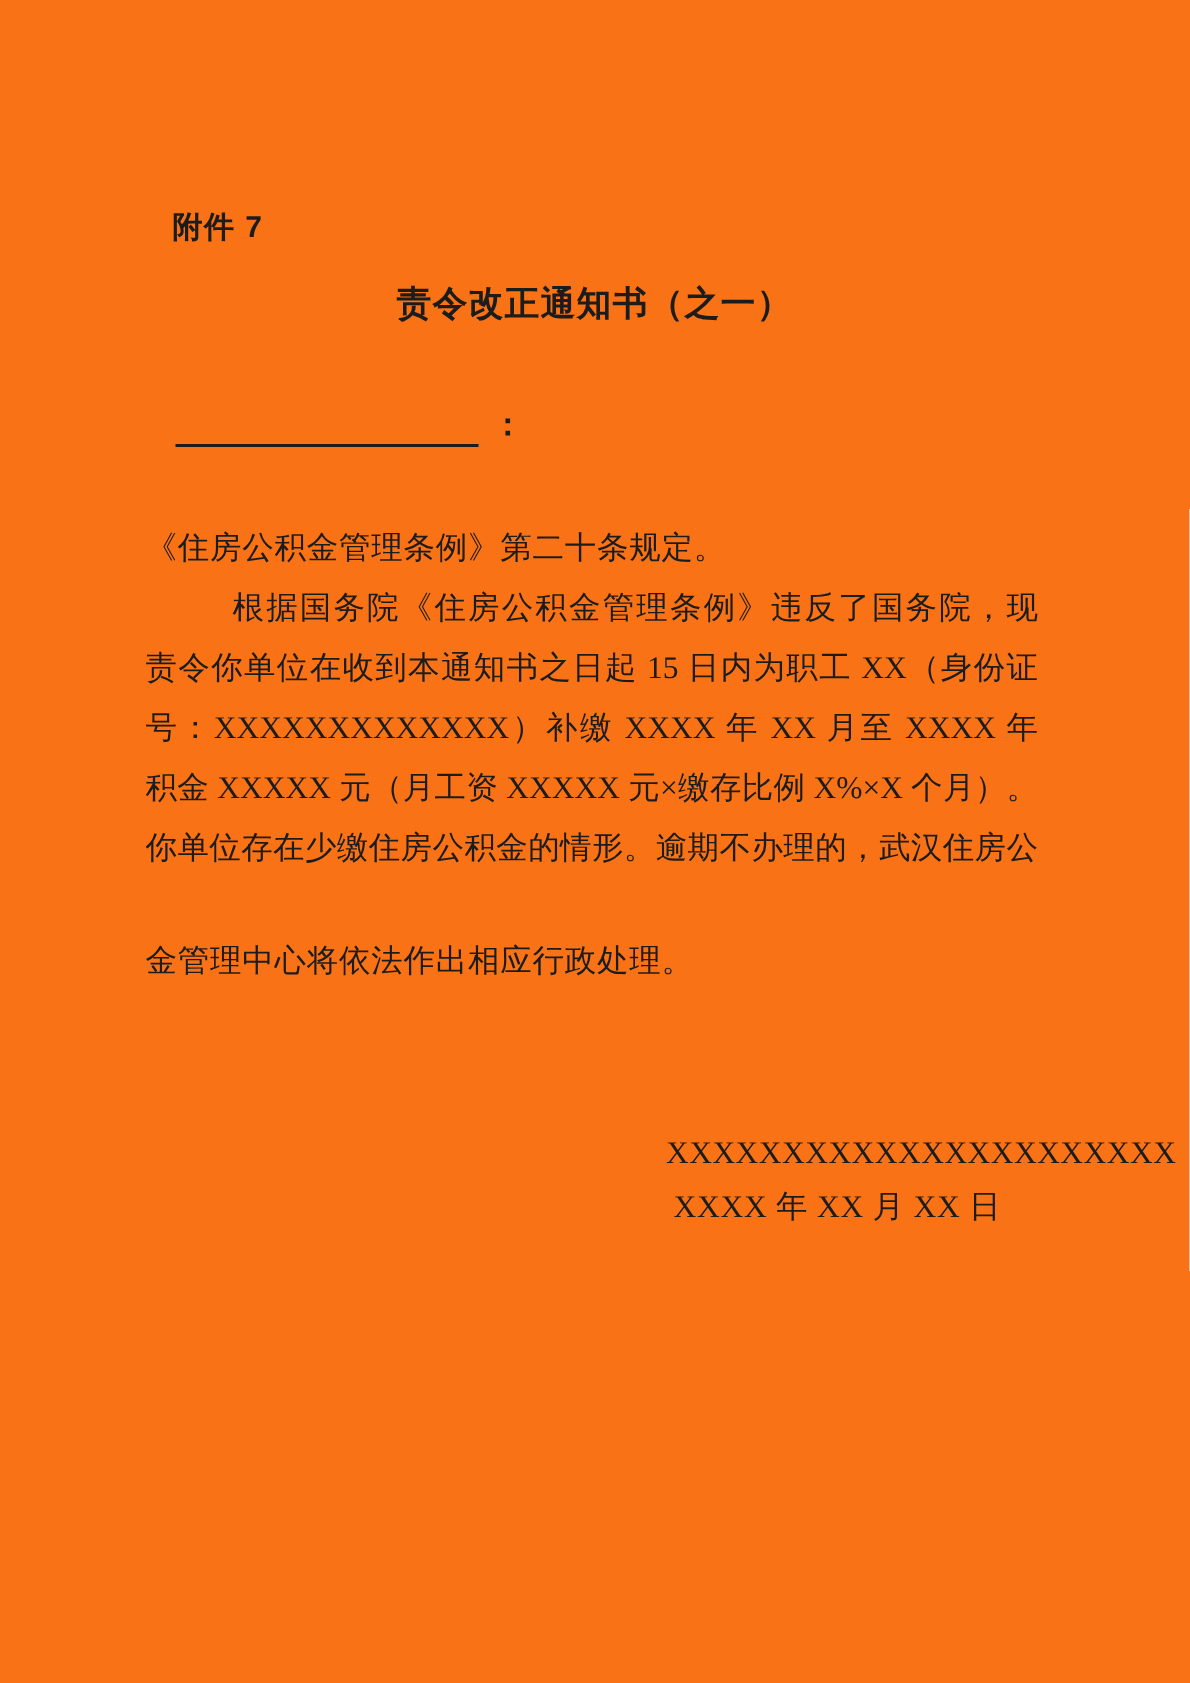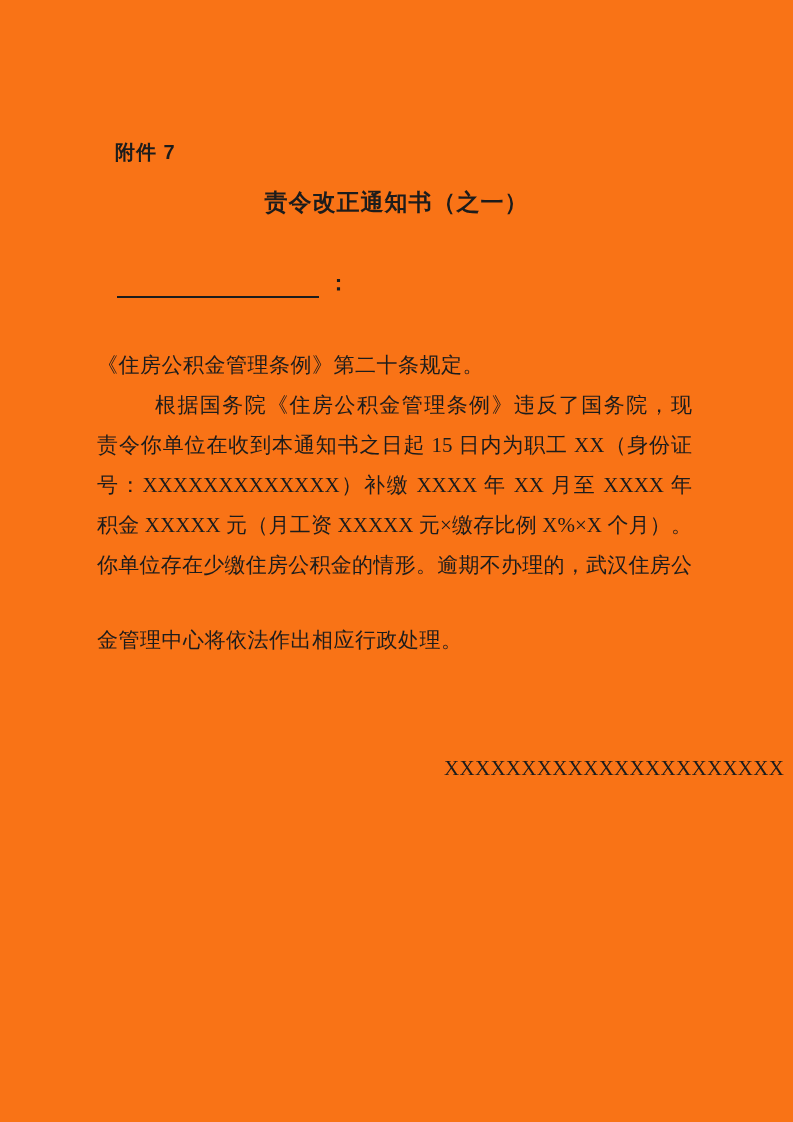--- a/index.html
+++ b/index.html
@@ -131,15 +131,16 @@
     <div class="line fill indent">根据国务院《住房公积金管理条例》违反了国务院，现</div>
     <div class="line fill">责令你单位在收到本通知书之日起 15 日内为职工 XX（身份证</div>
     <div class="line fill">号：XXXXXXXXXXXXX）补缴 XXXX 年 XX 月至 XXXX 年 XX 月住房公</div>
     <div class="line fill">积金 XXXXX 元（月工资 XXXXX 元×缴存比例 X%×X 个月）。相关</div>
     <div class="line fill">你单位存在少缴住房公积金的情形。逾期不办理的，武汉住房公积</div>
     <div class="line end">金管理中心将依法作出相应行政处理。</div>
   </div>
 
   <div class="sig-org">XXXXXXXXXXXXXXXXXXXXXX</div>
 
+  <div class="sig-date">XXXX 年 XX 月 XX 日</div>
 
 
 </div>
 
 </body></html>

